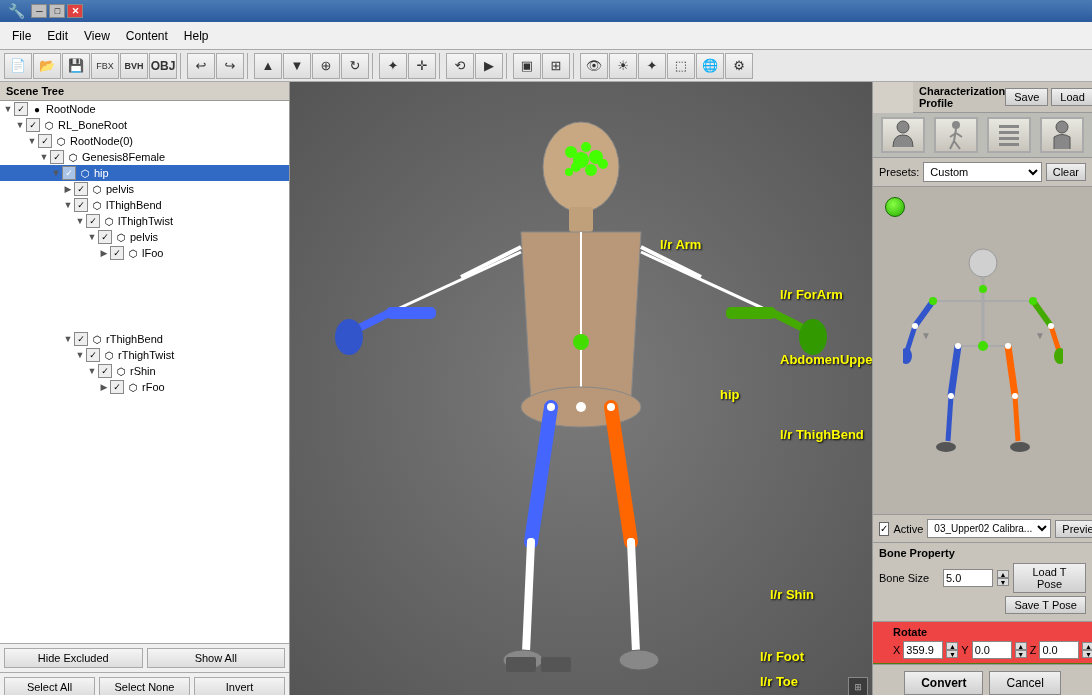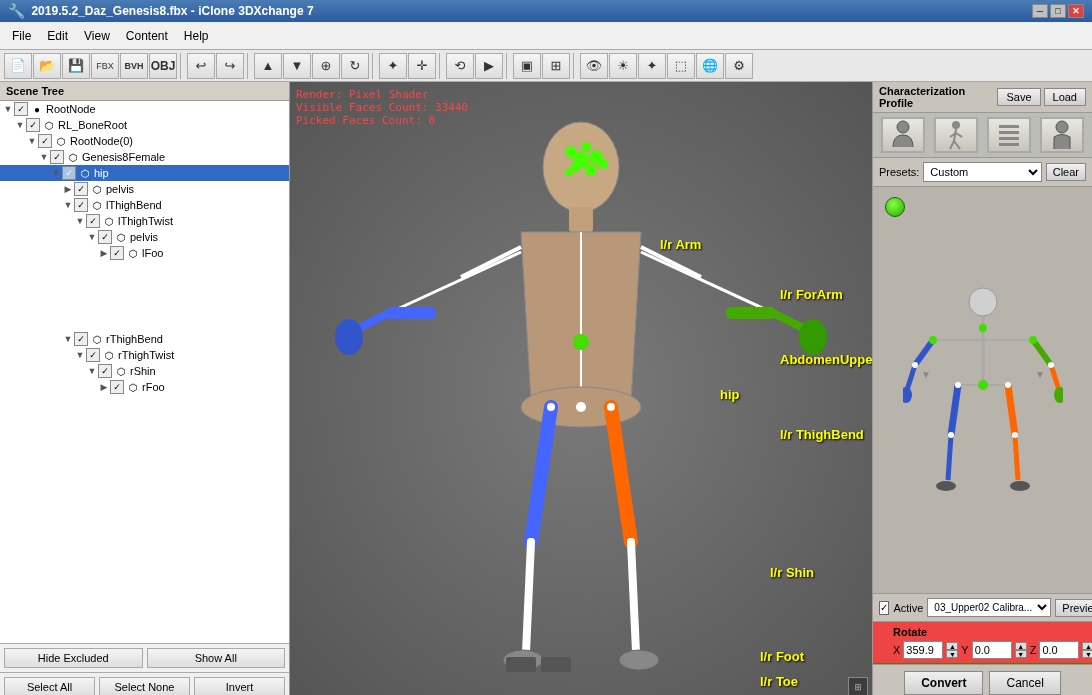--- a/index.html
+++ b/index.html
@@ -47,21 +47,21 @@
     #viewport-info { position: absolute; top: 6px; left: 6px; color: #ff4444; font-size: 11px; font-family: monospace; }
     .viewport-3d { width: 100%; height: 100%; background: radial-gradient(ellipse at center, #7a7a7a 0%, #555 100%); position: relative; }
     
     
     .body-label { position: absolute; color: #ffff00; font-size: 13px; font-weight: bold; text-shadow: 1px 1px 2px black; pointer-events: none; }
     
     
     #right-panel { width: 220px; background: #d4d0c8; border-left: 1px solid #999; display: flex; flex-direction: column; overflow: hidden; }
     
     
-    #char-profile { border-bottom: 1px solid #999; }
+    #char-profile { border-bottom: 1px solid #999; margin-left: 40px; }
     #char-profile-header { background: #c8c4bc; padding: 3px 6px; display: flex; align-items: center; justify-content: space-between; }
     .profile-title { font-size: 11px; font-weight: bold; }
     .profile-btns { display: flex; gap: 3px; }
     .profile-btn { padding: 2px 8px; background: linear-gradient(to bottom, #f0f0f0, #d0d0d0); border: 1px solid #888; cursor: pointer; font-size: 11px; }
     
     
     #profile-icons { display: flex; justify-content: space-around; padding: 4px; background: #bdbdb7; border-bottom: 1px solid #999; }
     .profile-icon-btn { width: 44px; height: 36px; background: linear-gradient(to bottom, #e8e8e0, #c8c4bc); border: 2px solid #aaa; display: flex; align-items: center; justify-content: center; cursor: pointer; font-size: 18px; }
     
     
@@ -116,21 +116,20 @@
     #bone-svg { width: 160px; height: 220px; }
     
     
     .green-dot { width: 20px; height: 20px; background: radial-gradient(circle at 40% 35%, #88ff44, #22aa00); border-radius: 50%; border: 1px solid #186600; }
   </style>
 </head>
 <body>
 
 <div id="titlebar">
   <span style="margin-right:6px; font-size:14px;">🔧</span>
-  <span class="title-text">2019.5.2_Daz_Genesis8.fbx - iClone 3DXchange 7</span>
   <div class="win-controls">
     <div class="win-btn">─</div>
     <div class="win-btn">□</div>
     <div class="win-btn" style="background:#e04040;color:white;">✕</div>
   </div>
 </div>
 
 <div id="menubar">
   <span class="menu-item">File</span>
   <span class="menu-item">Edit</span>
@@ -302,25 +301,20 @@
     </div>
     <div id="select-buttons">
       <button class="tree-btn">Select All</button>
       <button class="tree-btn">Select None</button>
       <button class="tree-btn">Invert</button>
     </div>
   </div>
 
   <div id="viewport">
     <div class="viewport-3d">
-      <div id="viewport-info">
-        <div>Render: Pixel Shader</div>
-        <div>Visible Faces Count: 33440</div>
-        <div>Picked Faces Count: 0</div>
-      </div>
 
       <svg id="char-body" viewBox="0 0 500 560" xmlns="http://www.w3.org/2000/svg">
 
         <ellipse cx="250" cy="55" rx="38" ry="45" fill="#c8a882" stroke="#888" stroke-width="1"></ellipse>
 
         <circle cx="240" cy="40" r="6" fill="#44ff00"></circle>
         <circle cx="255" cy="35" r="5" fill="#44ff00"></circle>
         <circle cx="265" cy="45" r="7" fill="#44ff00"></circle>
         <circle cx="245" cy="55" r="5" fill="#44ff00"></circle>
         <circle cx="260" cy="58" r="6" fill="#44ff00"></circle>
@@ -376,21 +370,21 @@
         <rect x="175" y="545" width="30" height="15" fill="#555" rx="2"></rect>
         <rect x="210" y="545" width="30" height="15" fill="#555" rx="2"></rect>
       </svg>
 
       <div class="body-label" style="left:370px; top:155px;">l/r Arm</div>
 
       <div class="body-label" style="left:490px; top:205px;">l/r ForArm</div>
       <div class="body-label" style="left:490px; top:270px;">AbdomenUpper</div>
       <div class="body-label" style="left:430px; top:305px;">hip</div>
       <div class="body-label" style="left:490px; top:345px;">l/r ThighBend</div>
-      <div class="body-label" style="left:480px; top:483px;">l/r Shin</div>
+      <div class="body-label" style="left:480px; top:505px;">l/r Shin</div>
       <div class="body-label" style="left:470px; top:567px;">l/r Foot</div>
       <div class="body-label" style="left:470px; top:592px;">l/r Toe</div>
 
       <div style="position:absolute; bottom:4px; right:4px; width:20px; height:20px; border:1px solid #888; background:rgba(0,0,0,0.3); display:flex; align-items:center; justify-content:center;">
         <span style="color:#aaa; font-size:9px;">⊞</span>
       </div>
     </div>
 
   </div>
 
@@ -505,20 +499,35 @@
 
     <div id="active-row">
       <div class="active-check">✓</div>
       <span class="active-label">Active</span>
       <select class="active-select">
         <option>03_Upper02 Calibra...</option>
       </select>
       <button class="preview-btn">Preview</button>
     </div>
 
+    <div id="bone-property">
+      <div class="bone-prop-title">Bone Property</div>
+      <div class="bone-prop-row">
+        <span class="bone-prop-label">Bone Size</span>
+        <input class="bone-prop-input" type="text" value="5.0" style="">
+        <div class="bone-prop-spinner">
+          <div class="spinner-btn">▲</div>
+          <div class="spinner-btn">▼</div>
+        </div>
+        <button class="bone-load-btn">Load T Pose</button>
+      </div>
+      <div class="bone-prop-row">
+        <button class="bone-save-btn" style="margin-left:auto;">Save T Pose</button>
+      </div>
+    </div>
 
     <div id="rotate-row">
       <div class="rotate-title">Rotate</div>
       <div class="rotate-fields">
         <span class="rot-label">X</span>
         <input class="rot-input" type="text" value="359.9" style="">
         <div class="rot-spinner">
           <div class="spinner-btn">▲</div>
           <div class="spinner-btn">▼</div>
         </div>

